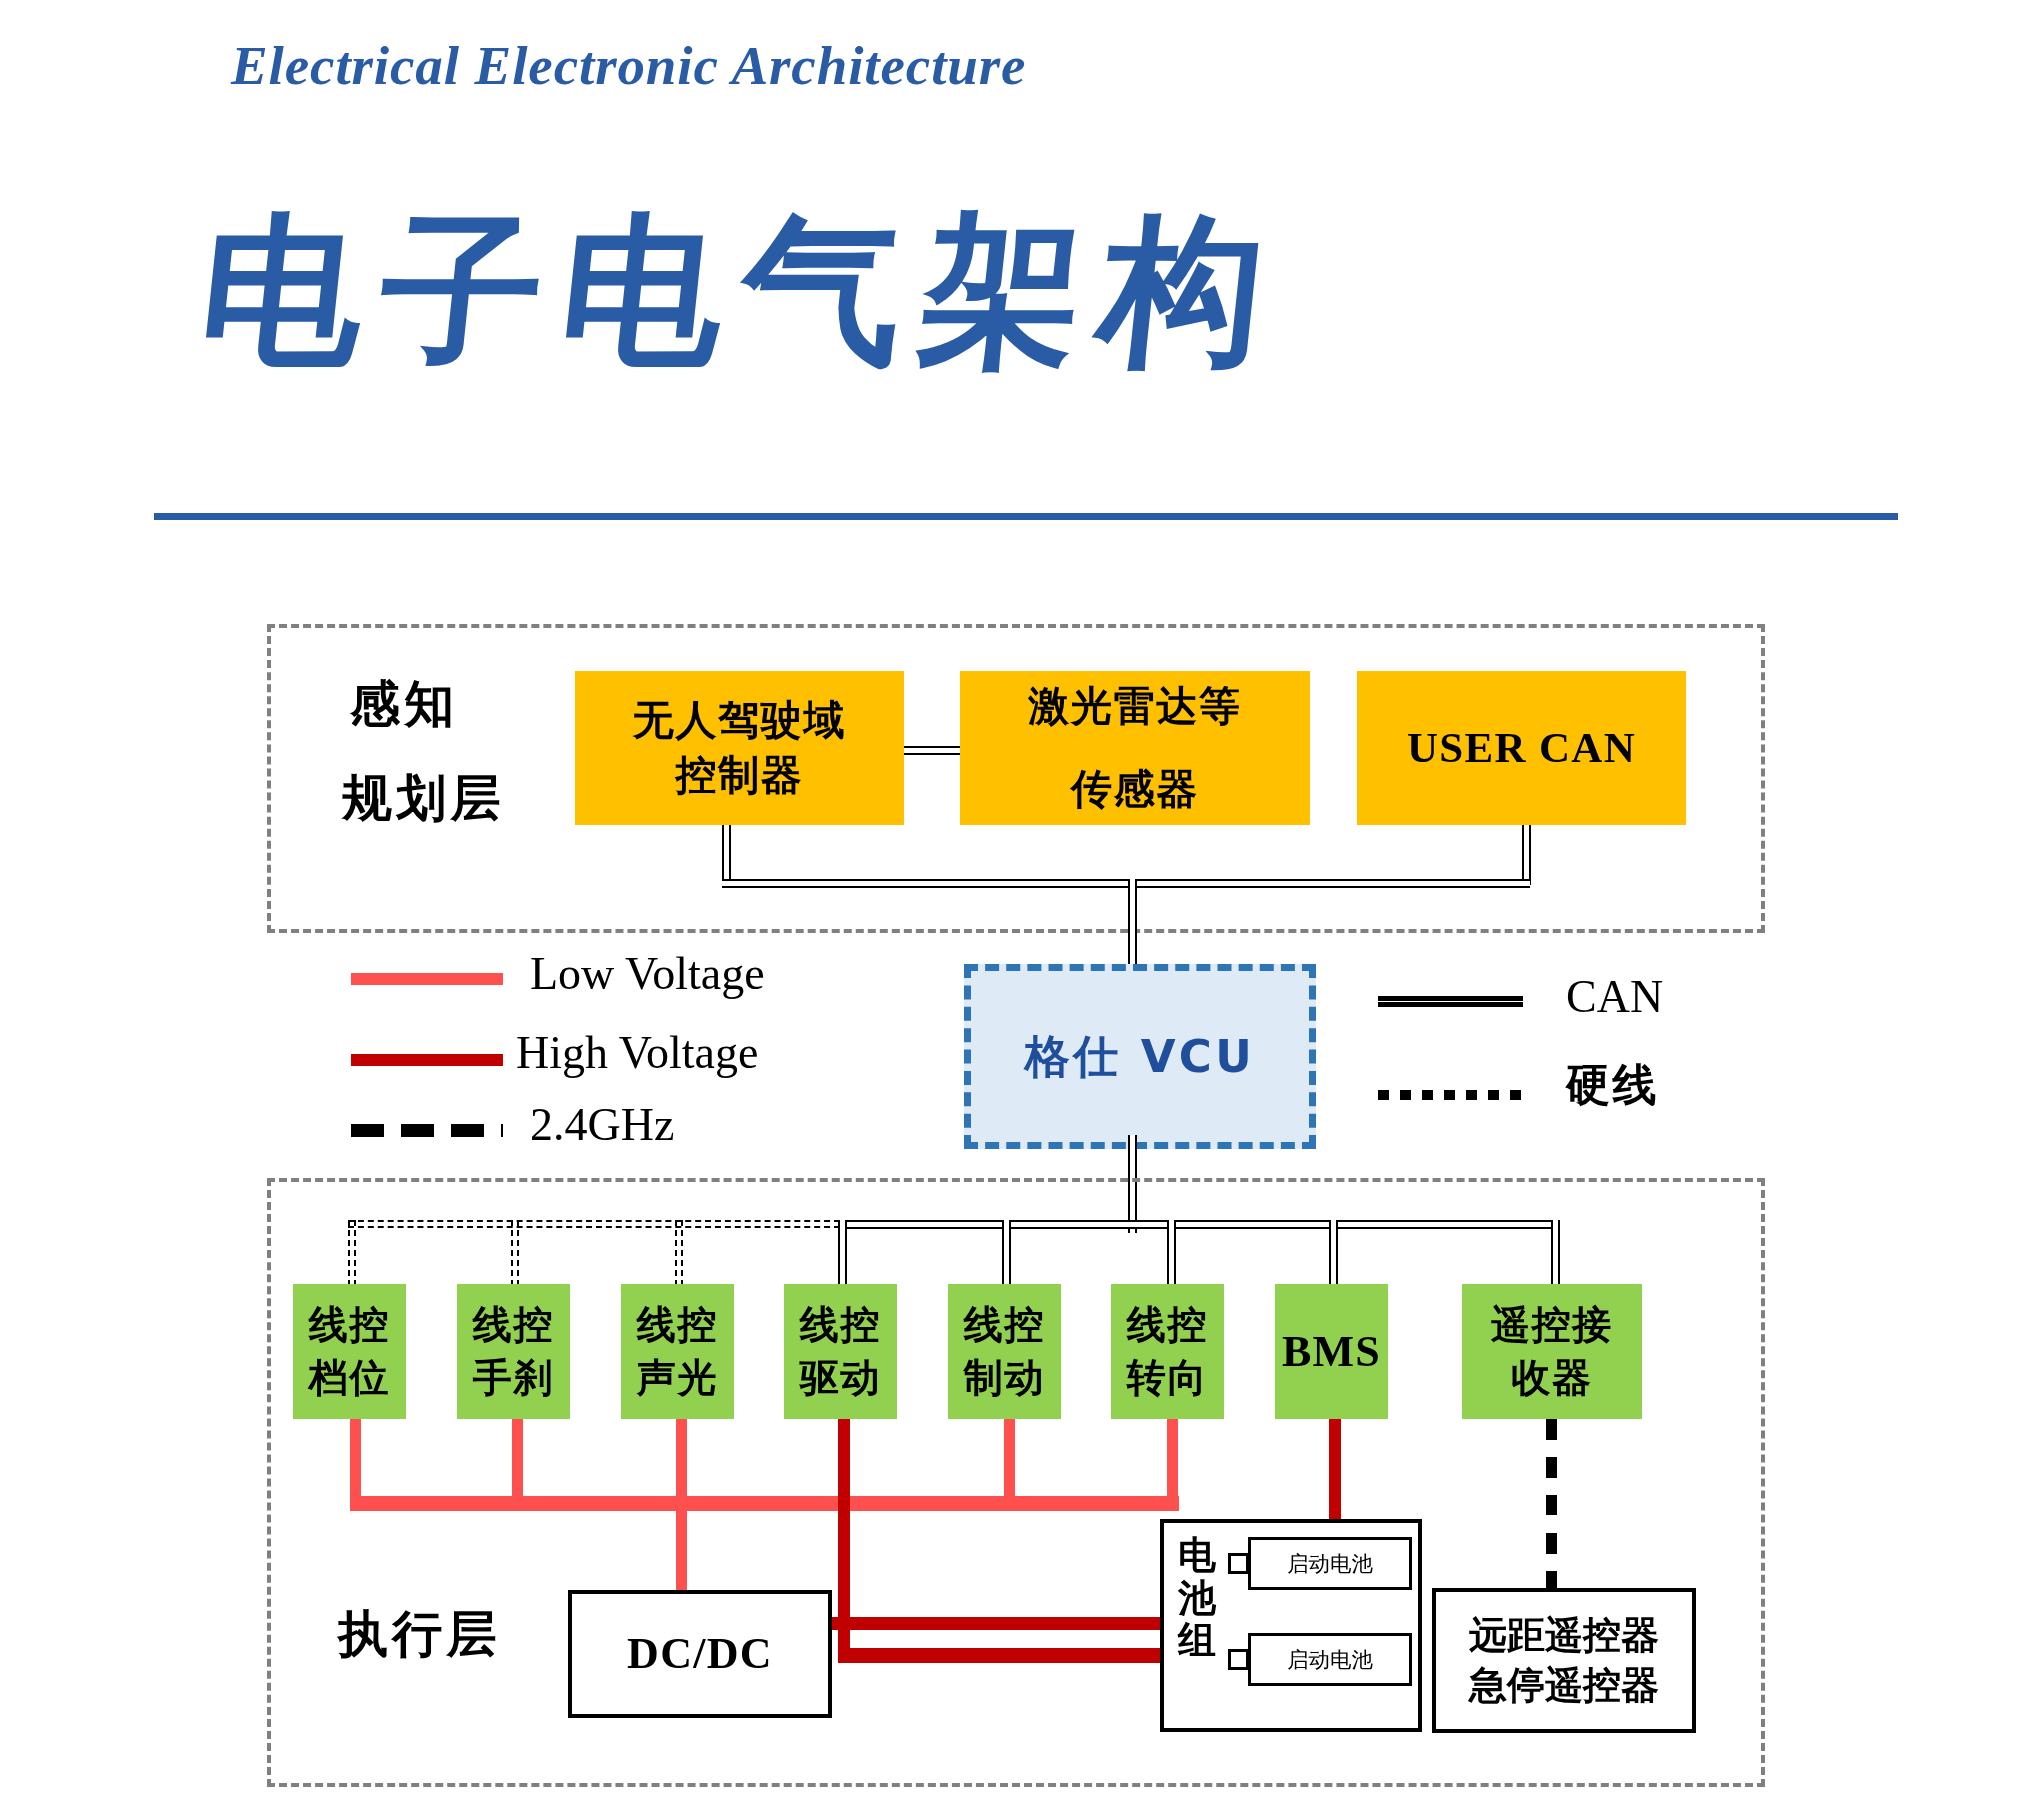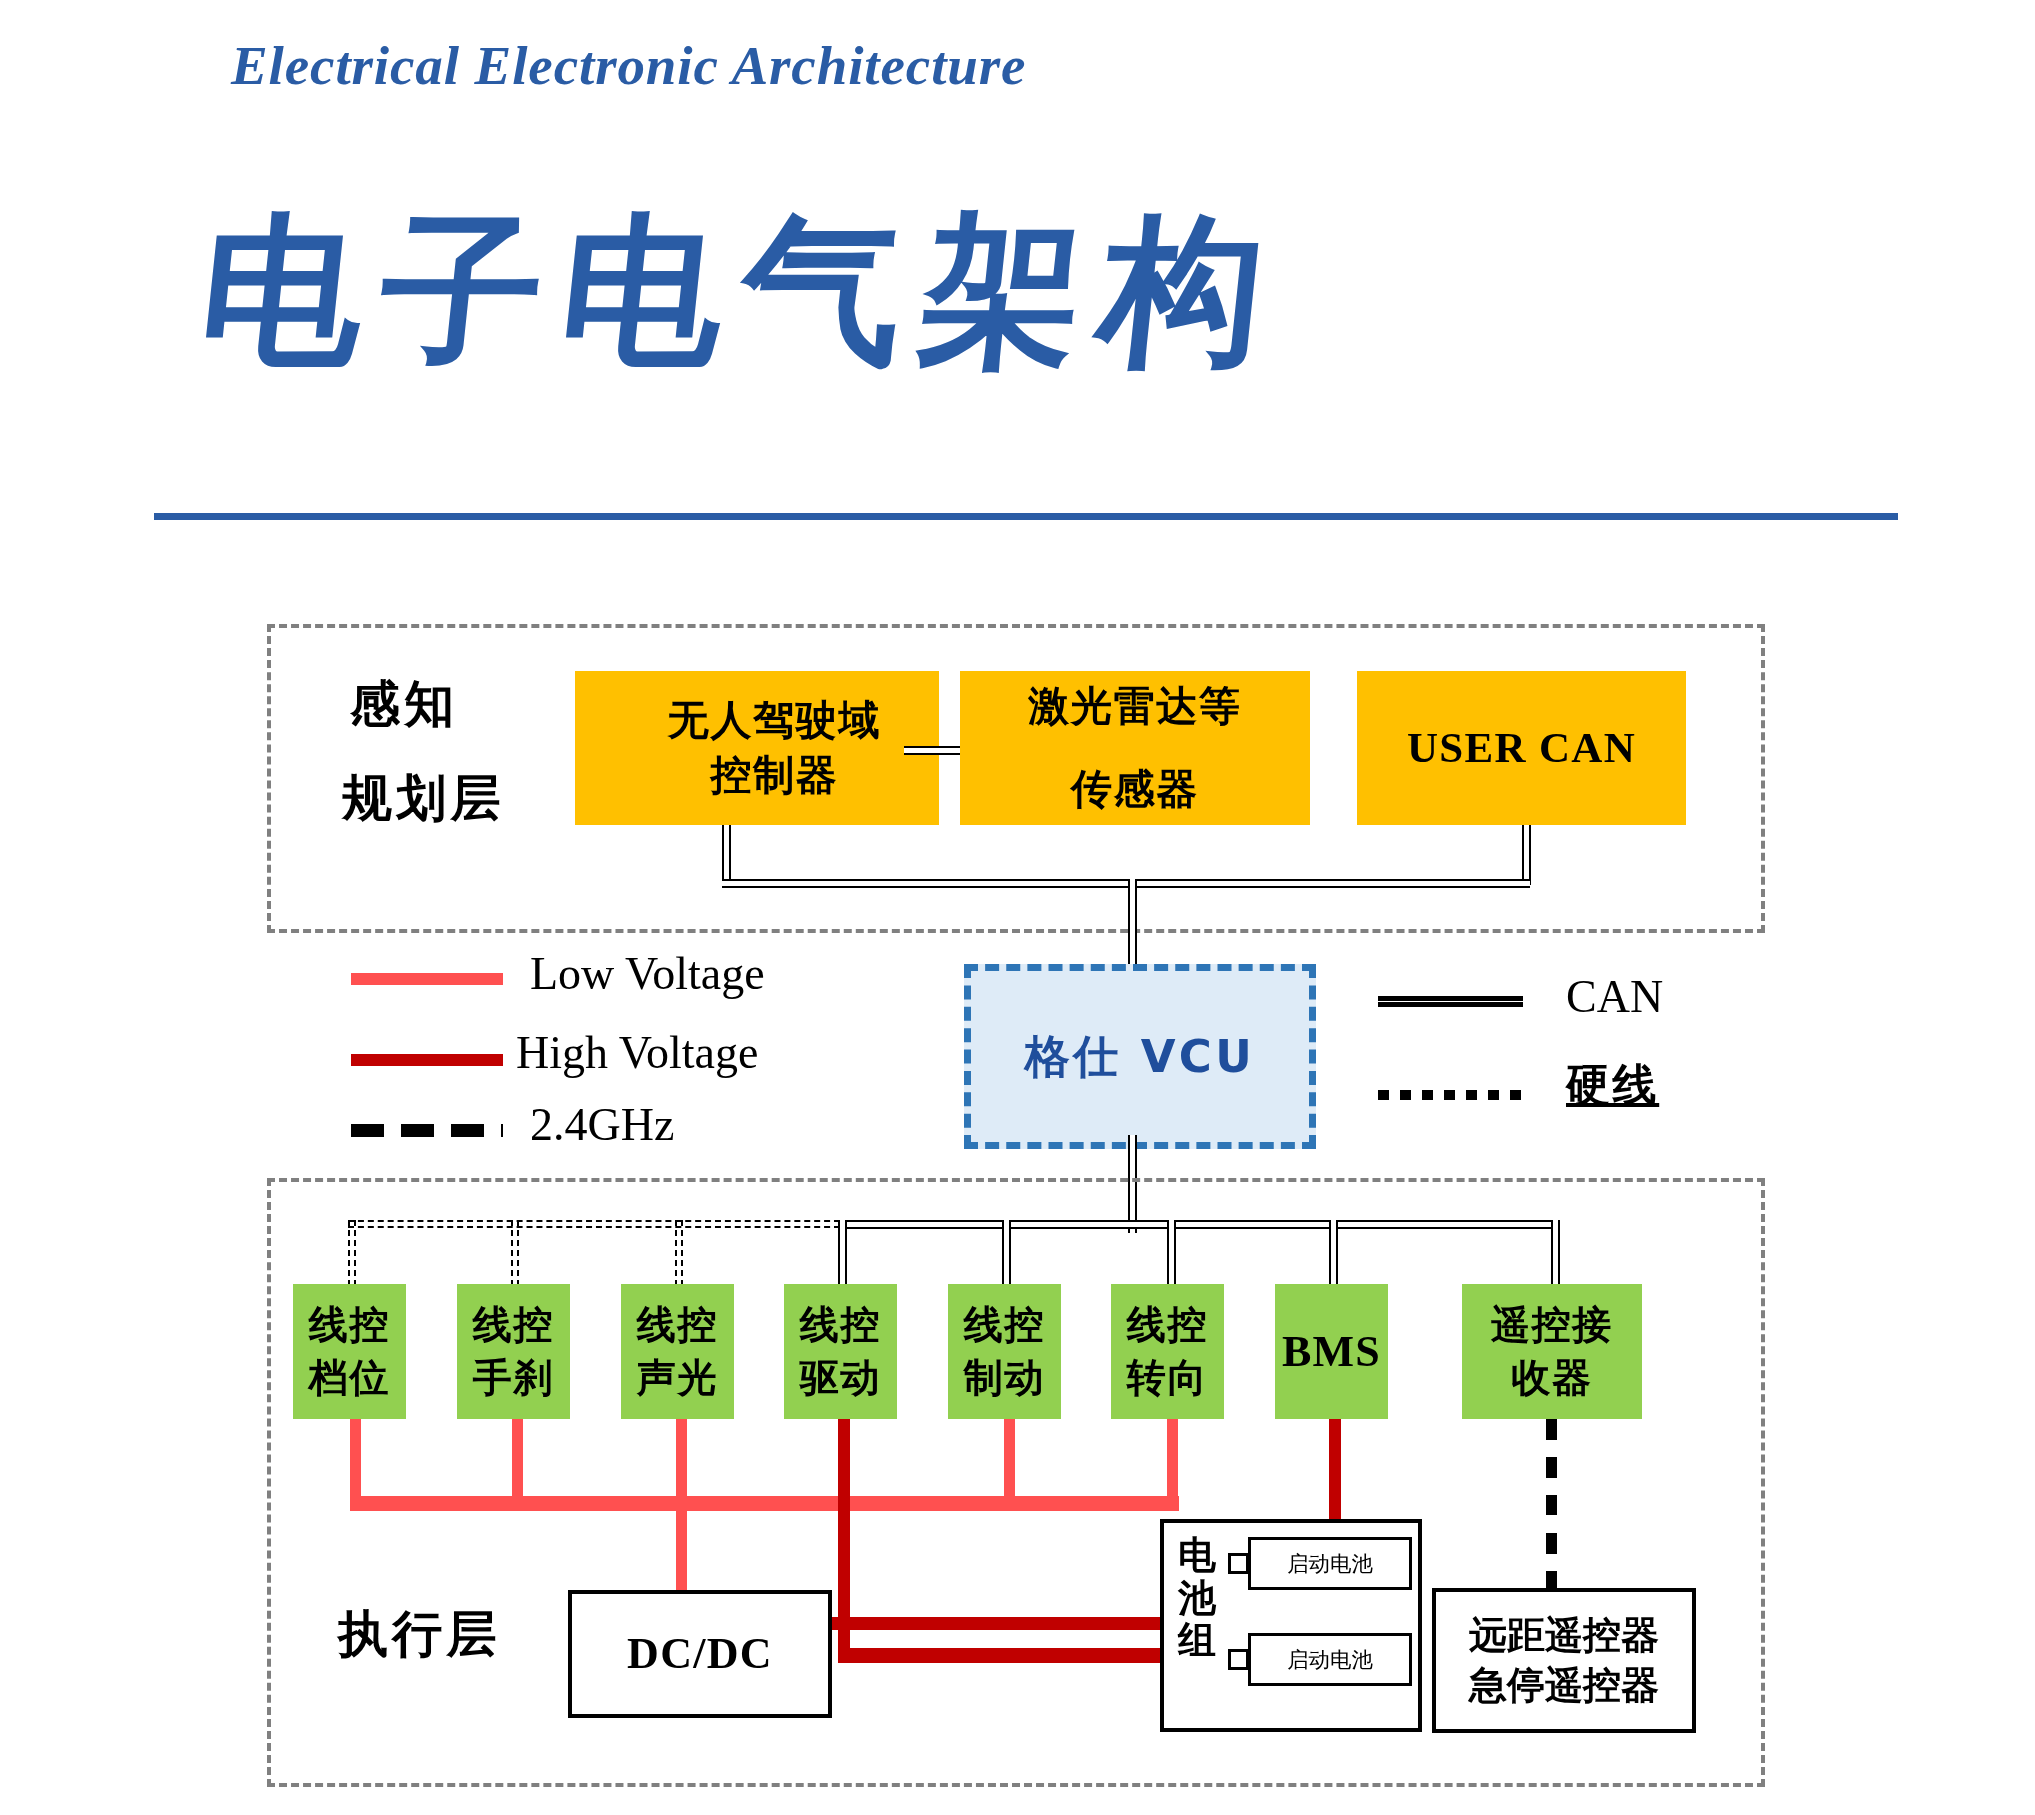--- a/index.html
+++ b/index.html
@@ -27,21 +27,21 @@
   #perception-label-2{left:342px;top:765px;}
   #execution-label{left:338px;top:1601px;}
 
   
   .orange-box{background:#FFC000;display:flex;align-items:center;justify-content:center;
      flex-direction:column;color:#000;text-align:center;}
   .orange-box span{font-family:"DejaVu Sans","Liberation Sans",sans-serif;font-weight:bold;
      font-size:41px;line-height:1.35;letter-spacing:1.7px;white-space:nowrap;}
   .orange-box.latin span{font-family:"Liberation Serif","DejaVu Serif",serif;font-size:43px;
      letter-spacing:1.3px;}
-  #ob-0{left:575px;top:671px;width:329px;height:154px;padding-left:35px;}
+  #ob-0{left:575px;top:671px;width:329px;height:154px;}
   #ob-1{left:960px;top:671px;width:350px;height:154px;gap:28px;}
   #ob-2{left:1357px;top:671px;width:329px;height:154px;}
 
   
   #vcu-box{left:964px;top:964px;width:338px;height:171px;background:#deebf7;
      border:7.7px dashed #2e75b6;display:flex;align-items:center;justify-content:center;}
   #vcu-box span{font-family:"DejaVu Sans","Liberation Sans",sans-serif;font-weight:bold;
      font-size:45px;color:#1f4e9c;letter-spacing:3.4px;white-space:nowrap;}
 
   
@@ -137,21 +137,21 @@
 <div class="abs sw-dash" style="left:351px;top:1124px;"></div>
 <div class="abs legend-label" style="left:530px;top:1098px;">2.4GHz</div>
 
 <div class="abs" id="vcu-box">
   <span>格仕 VCU</span>
 </div>
 
 <div class="abs sw-can" style="left:1378px;top:996px;"></div>
 <div class="abs legend-label" style="left:1566px;top:970px;">CAN</div>
 <div class="abs sw-hard" style="left:1378px;top:1090px;"></div>
-<div class="abs legend-label cjk" style="left:1566px;top:1056px;text-decoration:underline;">硬线</div>
+<div class="abs legend-label cjk" style="left:1566px;top:1056px;">硬线</div>
 
 <div class="abs can-v" style="left:1128px;top:1135px;height:98px;"></div>
 
 <div class="abs layer-box" id="execution-box"></div>
 <div class="abs layer-label" id="execution-label">执行层</div>
 
 <div class="abs can-h" style="left:838px;top:1220px;width:722px;"></div>
 <div class="abs can-v" style="left:838px;top:1220px;height:66px;"></div>
 <div class="abs can-v" style="left:1002px;top:1220px;height:66px;"></div>
 <div class="abs can-v" style="left:1167px;top:1220px;height:66px;"></div>

